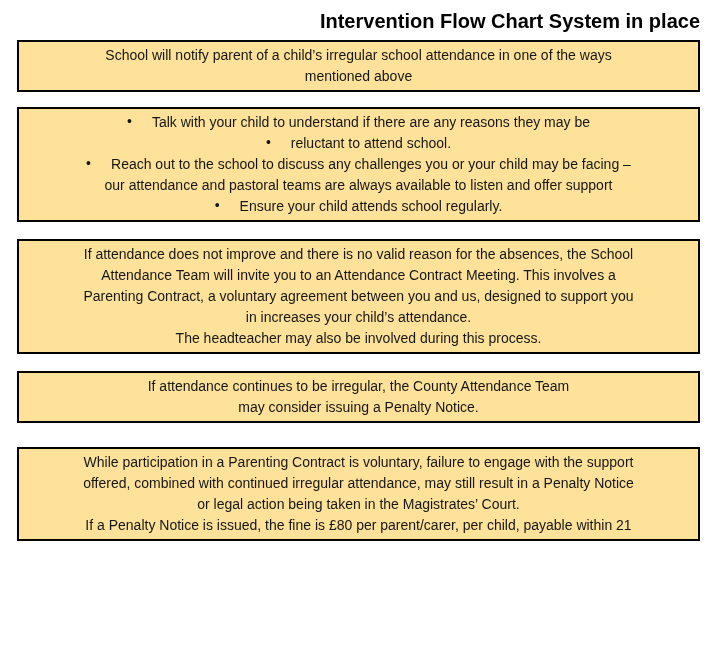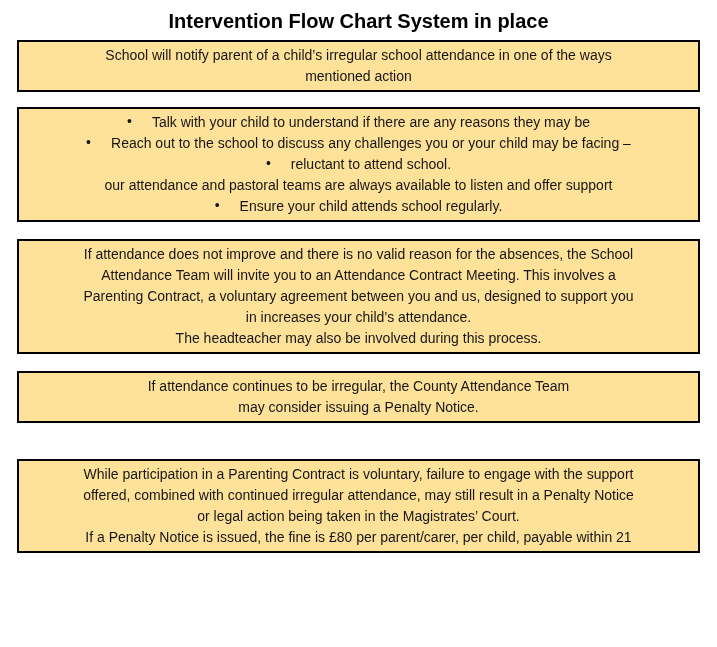--- a/index.html
+++ b/index.html
@@ -4,54 +4,54 @@
 <style>
   html, body { margin: 0; padding: 0; }
   body {
     width: 717px; height: 647px; overflow: hidden;
     background: #ffffff;
     font-family: "Liberation Sans", sans-serif;
     color: #161616;
   }
   .flow { padding: 8px 17px 0 17px; }
   .doc-title {
-    font-size: 20px; font-weight: 700; text-align: center;
+    font-size: 20px; font-weight: 700; text-align: right;
     margin: 2px 0 7px 0; letter-spacing: 0px; color: #000;
   }
   .box {
     background: #FFE29A;
     border: 2.5px solid #000000;
     text-align: center;
     font-size: 14px;
     line-height: 21px;
     padding: 3px 8px;
   }
   .box .line { min-height: 21px; }
   .bullet { display: inline-block; margin-right: 20px; transform: translateY(-1px); }
   .gap15 { margin-bottom: 15px; }
   .gap16 { margin-bottom: 16px; }
   .gap17 { margin-bottom: 17px; }
-  .gap20 { margin-bottom: 36px; }
+  .gap20 { margin-bottom: 24px; }
 </style>
 </head>
 <body>
 
 <div class="flow">
 
   <div class="doc-title">Intervention Flow Chart System in place</div>
 
   <div class="box gap15">
     <div class="line">School will notify parent of a child’s irregular school attendance in one of the ways</div>
-    <div class="line">mentioned action</div>
+    <div class="line">mentioned above</div>
   </div>
 
   <div class="box gap17">
     <div class="line"><span class="bullet">•</span><span>Talk with your child to understand if there are any reasons they may be</span></div>
+    <div class="line"><span class="bullet">•</span><span>reluctant to attend school.</span></div>
     <div class="line"><span class="bullet">•</span><span>Reach out to the school to discuss any challenges you or your child may be facing –</span></div>
-    <div class="line"><span class="bullet">•</span><span>reluctant to attend school.</span></div>
     <div class="line">our attendance and pastoral teams are always available to listen and offer support</div>
     <div class="line"><span class="bullet">•</span><span>Ensure your child attends school regularly.</span></div>
   </div>
 
   <div class="box gap17">
     <div class="line">If attendance does not improve and there is no valid reason for the absences, the School</div>
     <div class="line">Attendance Team will invite you to an Attendance Contract Meeting. This involves a</div>
     <div class="line">Parenting Contract, a voluntary agreement between you and us, designed to support you</div>
     <div class="line">in increases your child’s attendance.</div>
     <div class="line">The headteacher may also be involved during this process.</div>

